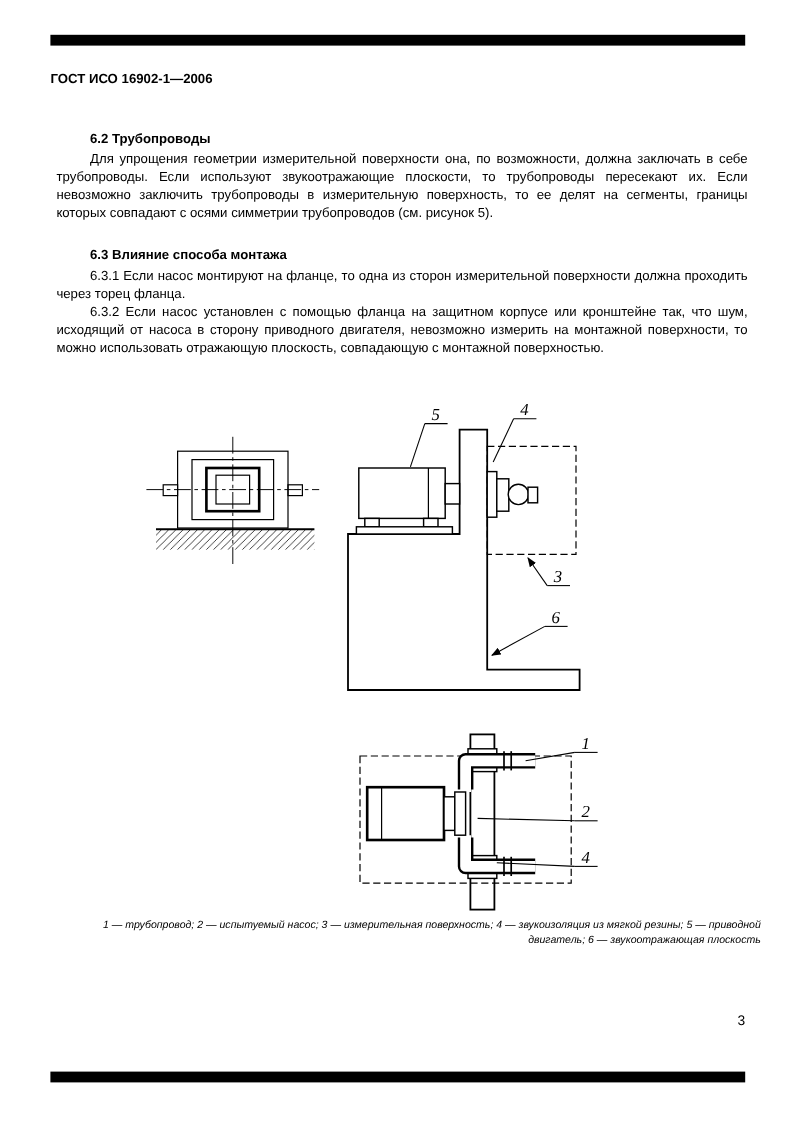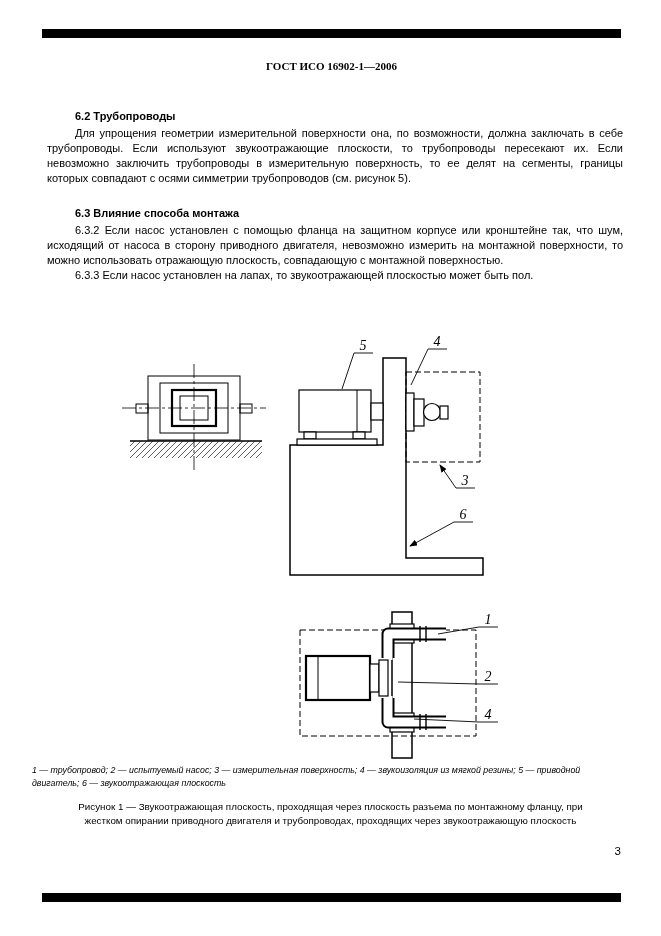--- a/index.html
+++ b/index.html
@@ -10,65 +10,65 @@
     font-family:"Liberation Sans", sans-serif;
     color:#000;
     overflow:hidden;
     margin:0 auto;
   }
   .bar { position:absolute; left:42px; width:579px; height:9px; background:#000; }
   .top-bar { top:29px; }
   .bottom-bar { top:893px; }
   .doc-header {
     position:absolute; top:60px; left:42px; width:579px;
-    text-align:center; font-weight:bold; font-size:11px;font-family:Liberation Serif, serif;
+    text-align:left; font-weight:bold; font-size:11px;
   }
   .content {
     position:absolute; top:89px; left:47px; width:576px;
     font-size:11px; line-height:15px; text-align:justify;
   }
   .content p { margin:0; text-indent:28px; }
   .content p.h { font-weight:bold; margin:20px 0 2px 0; }
   .figure-svg { position:absolute; top:335px; left:0; }
   .figure-svg .thin   { stroke:#000; stroke-width:1;   fill:none; }
   .figure-svg .bold   { stroke:#000; stroke-width:2.2; fill:none; }
   .figure-svg .med    { stroke:#000; stroke-width:1.5; fill:none; }
   .figure-svg .wfill  { fill:#fff; stroke:#000; stroke-width:1.2; }
   .figure-svg .cl     { stroke:#000; stroke-width:0.8; stroke-dasharray:14 3 3 3; fill:none; }
   .figure-svg .dash   { stroke:#000; stroke-width:1; stroke-dasharray:6 3; fill:none; }
   .figure-svg .lead   { stroke:#000; stroke-width:0.9; fill:none; }
   .figure-svg .num {
     font-family:"Liberation Serif", serif; font-style:italic;
     font-size:14px; fill:#000; stroke:none; text-anchor:middle;
   }
   .legend {
-    position:absolute; top:764px; left:32px; width:574px;
-    font-size:8.8px; line-height:13px; font-style:italic; text-align:left;
+    position:absolute; top:764px; left:60px; width:574px;
+    font-size:8.8px; line-height:13px; font-style:italic; text-align:right;
   }
   .caption {
     position:absolute; top:800px; left:60px; width:541px;
     font-size:9.8px; line-height:14px; text-align:center;
   }
   .pageno { position:absolute; top:845px; right:40px; font-size:11.5px; }
 </style>
 </head>
 <body>
 
 <div class="page">
 
   <div class="bar top-bar"></div>
 
   <div class="doc-header">ГОСТ ИСО 16902-1—2006</div>
 
   <div class="content">
     <p class="h">6.2 Трубопроводы</p>
     <p>Для упрощения геометрии измерительной поверхности она, по возможности, должна заключать в себе трубопроводы. Если используют звукоотражающие плоскости, то трубопроводы пересекают их. Если невозможно заключить трубопроводы в измерительную поверхность, то ее делят на сегменты, границы которых совпадают с осями симметрии трубопроводов (см. рисунок 5).</p>
     <p class="h">6.3 Влияние способа монтажа</p>
+    <p>6.3.1 Если насос монтируют на фланце, то одна из сторон измерительной поверхности должна проходить через торец фланца.</p>
     <p>6.3.2 Если насос установлен с помощью фланца на защитном корпусе или кронштейне так, что шум, исходящий от насоса в сторону приводного двигателя, невозможно измерить на монтажной поверхности, то можно использовать отражающую плоскость, совпадающую с монтажной поверхностью.</p>
-    <p>6.3.3 Если насос установлен на лапах, то звукоотражающей плоскостью может быть пол.</p>
   </div>
 
   <svg class="figure-svg" width="661" height="425" viewBox="0 335 661 425" xmlns="http://www.w3.org/2000/svg">
     <defs>
       <pattern id="hatch" patternUnits="userSpaceOnUse" width="6" height="6">
         <path d="M-1,7 L7,-1" stroke="#1a1a1a" stroke-width="0.7"></path>
         <path d="M-1,1 L1,-1" stroke="#1a1a1a" stroke-width="0.7"></path>
         <path d="M5,7 L7,5" stroke="#1a1a1a" stroke-width="0.7"></path>
       </pattern>
       <marker id="arr" markerWidth="9" markerHeight="7" refX="8" refY="3.5" orient="auto">
@@ -153,19 +153,18 @@
       <text class="num" x="488" y="681">2</text>
 
       <line class="lead" x1="479" y1="722" x2="498" y2="722"></line>
       <line class="lead" x1="479" y1="722" x2="414" y2="719"></line>
       <text class="num" x="488" y="719">4</text>
     </g>
   </svg>
 
   <div class="legend">1 — трубопровод; 2 — испытуемый насос; 3 — измерительная поверхность; 4 — звукоизоляция из мягкой резины; 5 — приводной двигатель; 6 — звукоотражающая плоскость</div>
 
-  <div class="caption">Рисунок 1 — Звукоотражающая плоскость, проходящая через плоскость разъема по монтажному фланцу, при жестком опирании приводного двигателя и трубопроводах, проходящих через звукоотражающую плоскость</div>
 
   <div class="pageno">3</div>
 
   <div class="bar bottom-bar"></div>
 
 </div>
 
 </body></html>

